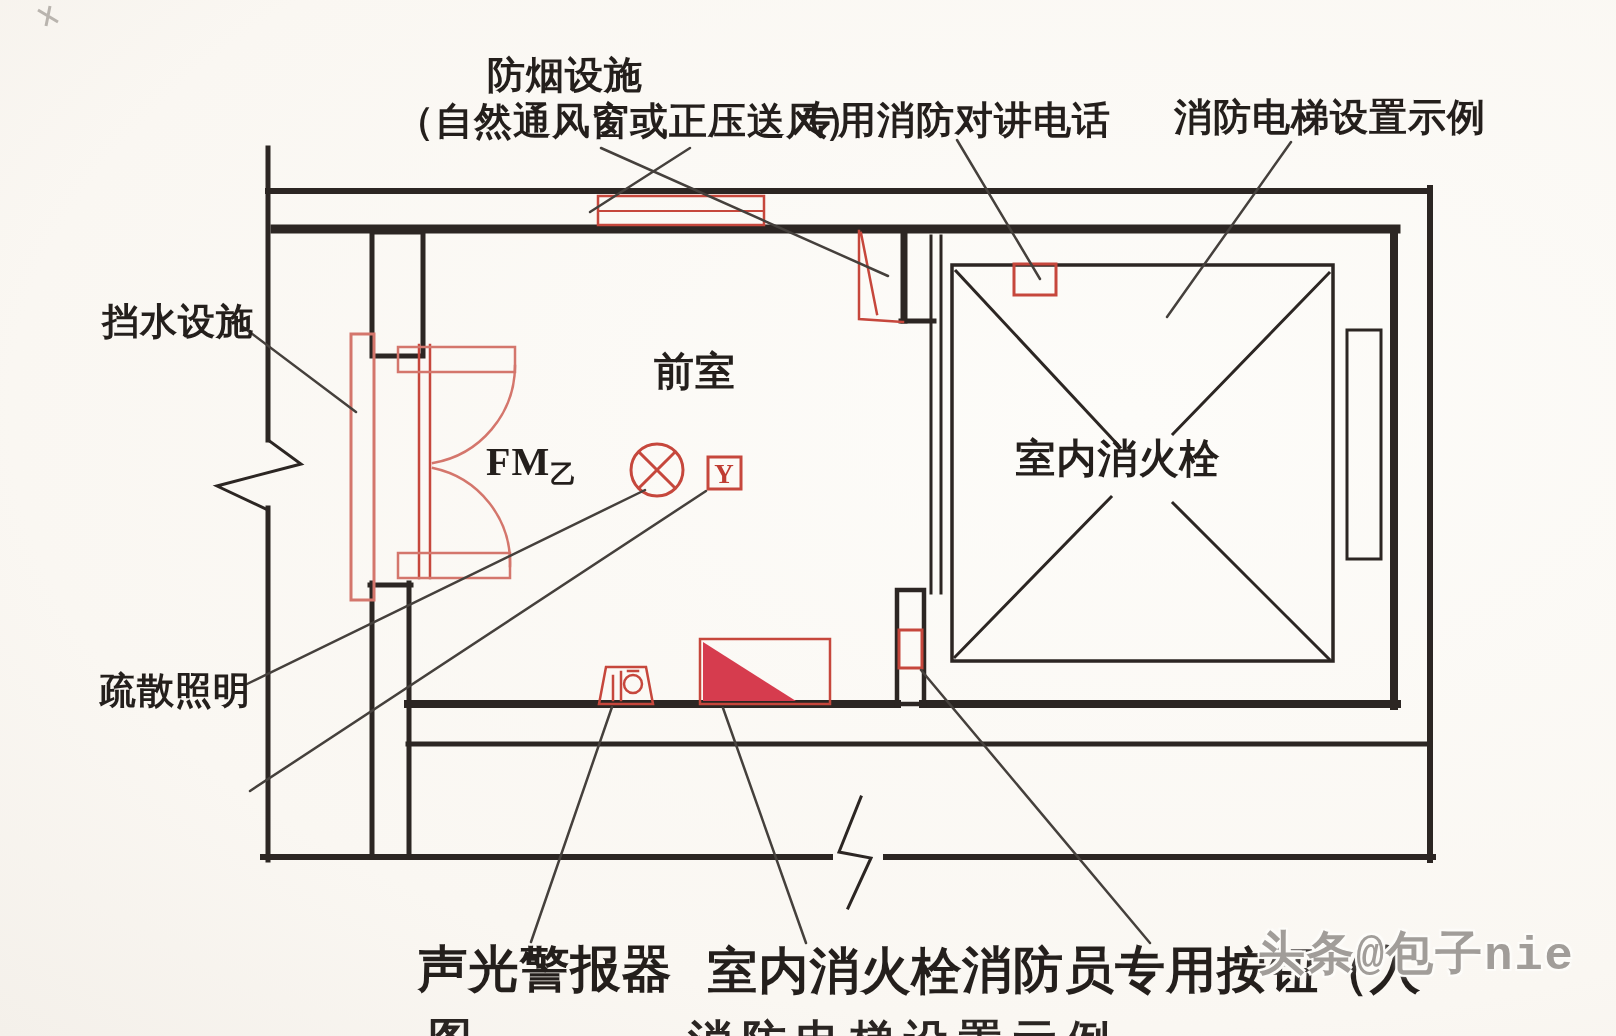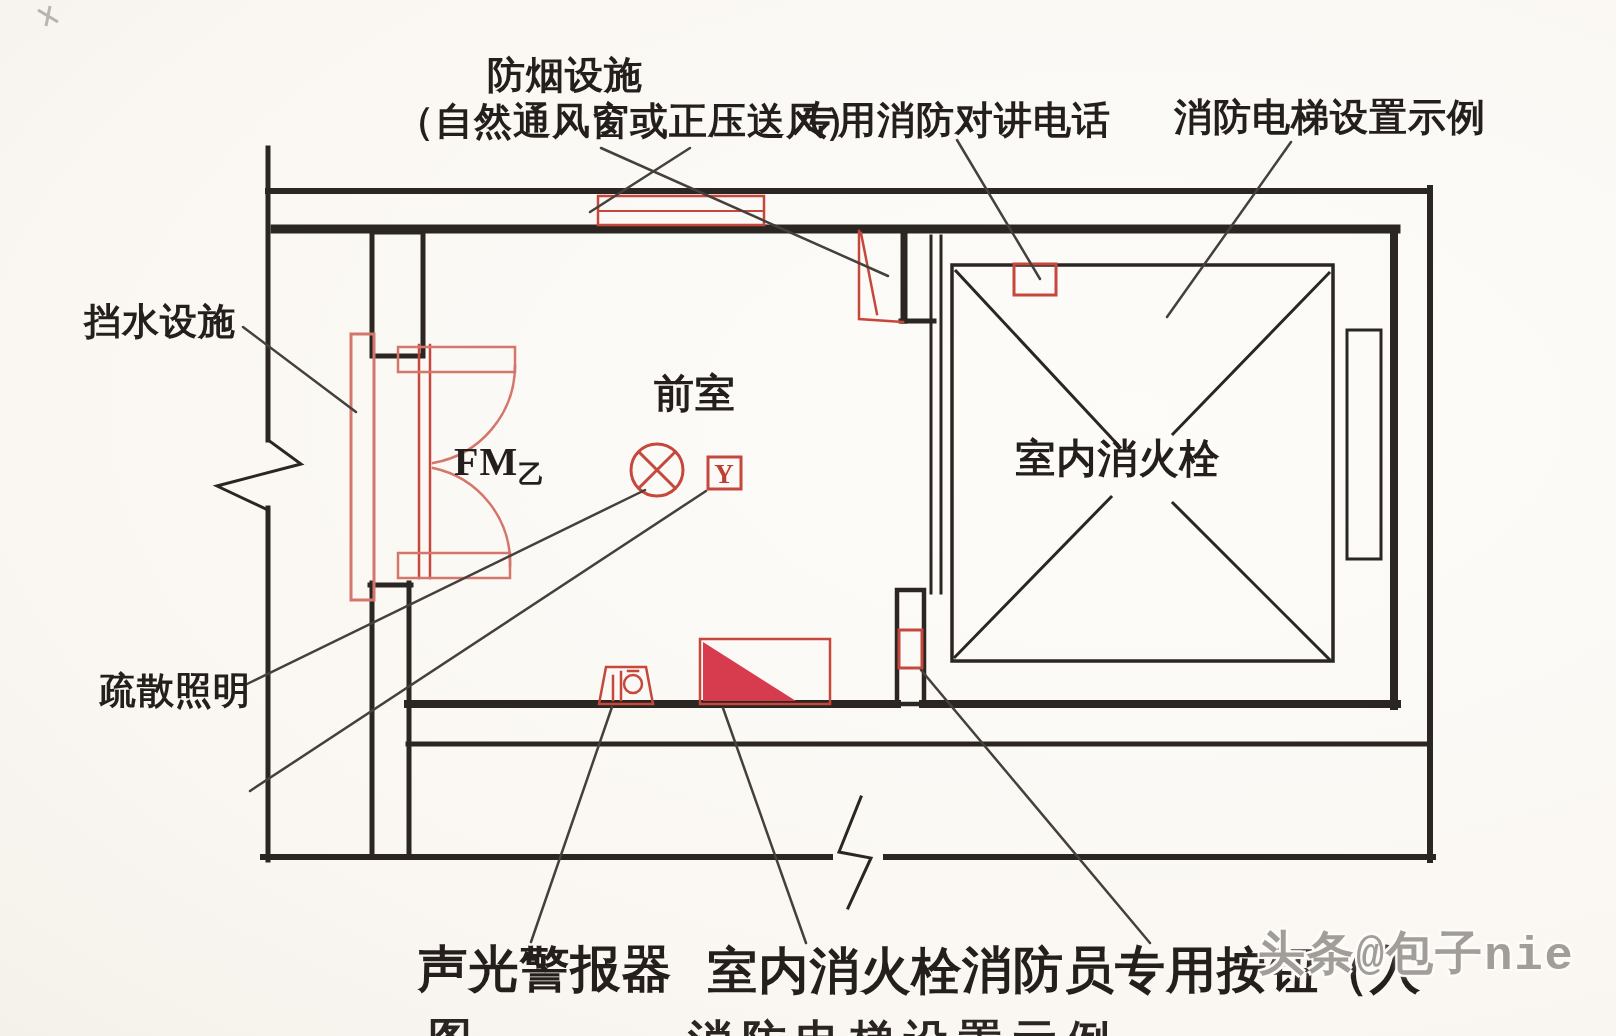--- a/index.html
+++ b/index.html
@@ -118,24 +118,24 @@
       <line x1="921" y1="670" x2="1150" y2="943"></line>
     </g>
 
     <path d="M38,10 L58,22 M50,6 L46,26" stroke="#b9b4ae" stroke-width="3" fill="none"></path>
   </svg>
 
   <div class="lbl fs38" style="left:565px;top:75px">防烟设施</div>
   <div class="lbl fs38" style="left:955px;top:120px">专用消防对讲电话</div>
   <div class="lbl fs38" style="left:630px;top:121px">（自然通风窗或正压送风）</div>
   <div class="lbl fs38" style="left:1330px;top:117px">消防电梯设置示例</div>
-  <div class="lbl fs37" style="left:160px;top:321px">挡水设施</div>
-  <div class="lbl fs40" style="left:695px;top:394px">前室</div>
+  <div class="lbl fs37" style="left:178px;top:321px">挡水设施</div>
+  <div class="lbl fs40" style="left:695px;top:372px">前室</div>
 
-  <div class="lbl fs40 left" style="left:454px;top:465px"><span>FM</span><span class="sub">乙</span></div>
+  <div class="lbl fs40 left" style="left:486px;top:465px"><span>FM</span><span class="sub">乙</span></div>
 
   <div class="lbl fs40" style="left:1118px;top:459px">室内消火栓</div>
   <div class="lbl fs37" style="left:175px;top:690px">疏散照明</div>
 
   <div class="sym-letter" style="left:724px;top:474px">Y</div>
 
   <div class="lbl fs42" style="left:545px;top:969px">声光警报器</div>
   <div class="lbl fs42 left" style="left:962px;top:970px">消防员专用按钮（入</div>
   <div class="lbl fs42" style="left:835px;top:971px">室内消火栓</div>
 

